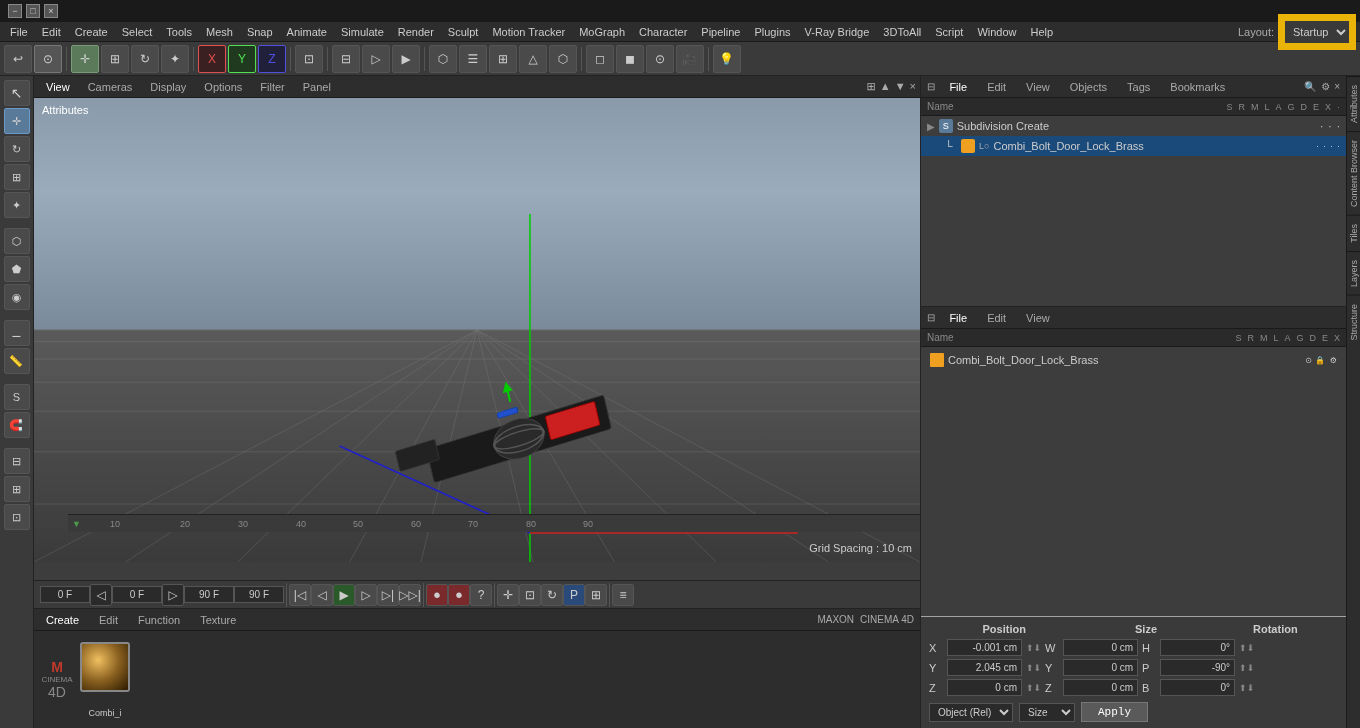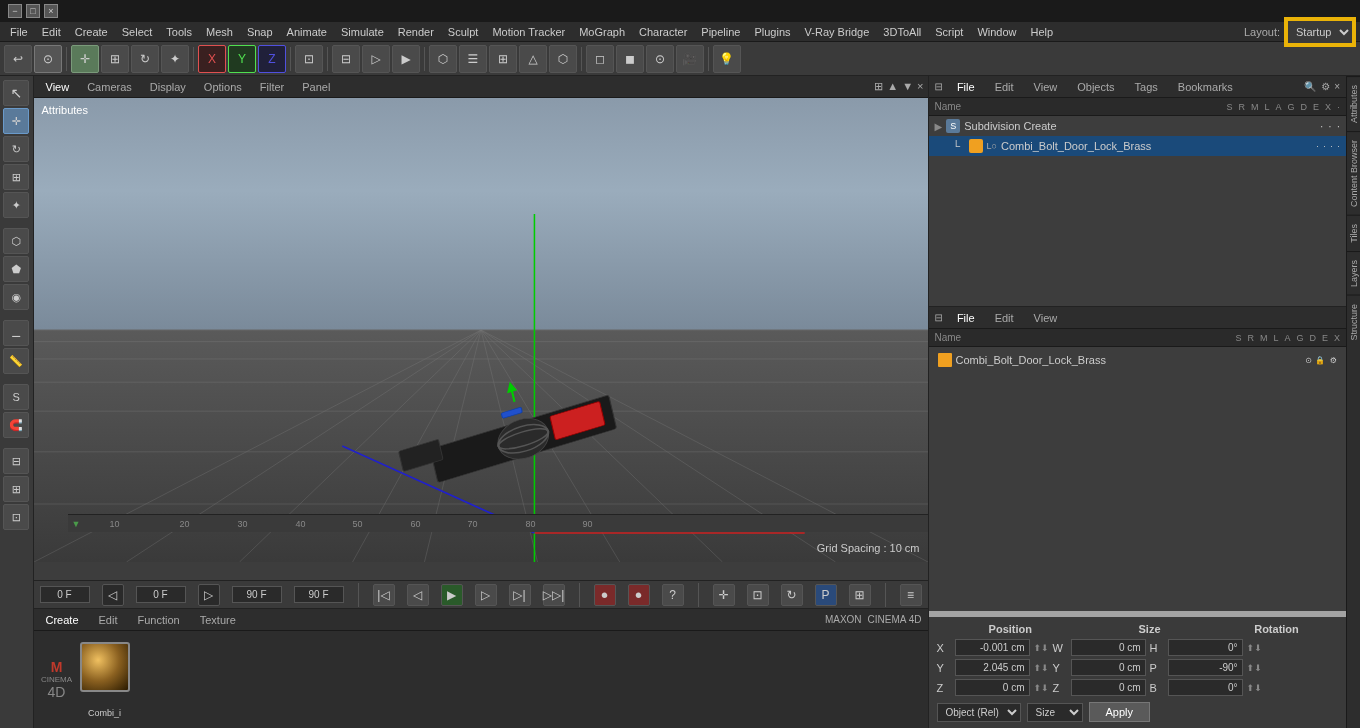--- a/index.html
+++ b/index.html
@@ -82,21 +82,21 @@
     }
     .toolbar-layout {
       margin-left: auto;
       display: flex;
       align-items: center;
       gap: 4px;
     }
     .layout-label { color: #aaa; font-size: 11px; }
     .layout-select {
       background: #3a3a3a;
-      border: 4px solid #eab308;
+      border: 7px solid #eab308;
       color: #ccc;
       font-size: 11px;
       padding: 4px 4px;
       cursor: pointer;
     }
 
     
     #left-toolbar {
       width: 34px;
       background: #3a3a3a;
@@ -192,21 +192,21 @@
       border-bottom: 1px solid #1a1a1a;
     }
 
     
     #timeline-controls {
       height: 28px;
       background: #3a3a3a;
       display: flex;
       align-items: center;
       padding: 6px 6px;
-      gap: 12px;
+      gap: 0;
       border-top: 1px solid #222;
     }
     .time-field {
       background: #2a2a2a;
       border: 1px solid #555;
       color: #ccc;
       font-size: 10px;
       width: 50px;
       padding: 2px 4px;
       text-align: center;
@@ -266,20 +266,21 @@
       font-size: 10px;
       padding: 2px 4px;
     }
     .apply-btn {
       background: #5a5a5a;
       border: 1px solid #777;
       color: #fff;
       font-size: 11px;
       padding: 3px 16px;
       cursor: pointer;
+      font-family: Liberation Mono, monospace;
     }
 
     
     #tl-frames {
       position: absolute;
       bottom: 48px;
       left: 34px;
       right: 440px;
       height: 18px;
       background: #3a3a3a;
@@ -689,21 +690,21 @@
           <span style="width:14px; height:14px; display:inline-block; background:#f0a020; border-radius:1px;"></span>
           <span>Combi_Bolt_Door_Lock_Brass</span>
           <div style="margin-left:auto; display:flex; gap:4px; font-size:9px;">
             <span style="font-size:8px;">⊙</span>
             <span style="font-size:8px;">🔒</span>
             <span style="font-size:8px;">⚙</span>
           </div>
         </div>
       </div>
 
-      <div id="coords-panel" style="position:static; width:auto; height:auto; background:#3a3a3a; border-top:6px solid #a3a3a3; padding:6px 8px;">
+      <div id="coords-panel" style="position:static; width:auto; height:auto; background:#3a3a3a; border-top:1px solid #a3a3a3; padding:6px 8px;">
 
         <div style="display:flex; gap:4px; margin-bottom:4px;">
           <div style="flex:1.2; font-size:11px; color:#ccc; font-weight:bold; text-align:center;">Position</div>
           <div style="flex:1; font-size:11px; color:#ccc; font-weight:bold; text-align:center;">Size</div>
           <div style="flex:1; font-size:11px; color:#ccc; font-weight:bold; text-align:center;">Rotation</div>
         </div>
 
         <div class="coords-row">
           <span class="coords-label">X</span>
           <input type="text" class="coords-input" value="-0.001 cm" style="">

